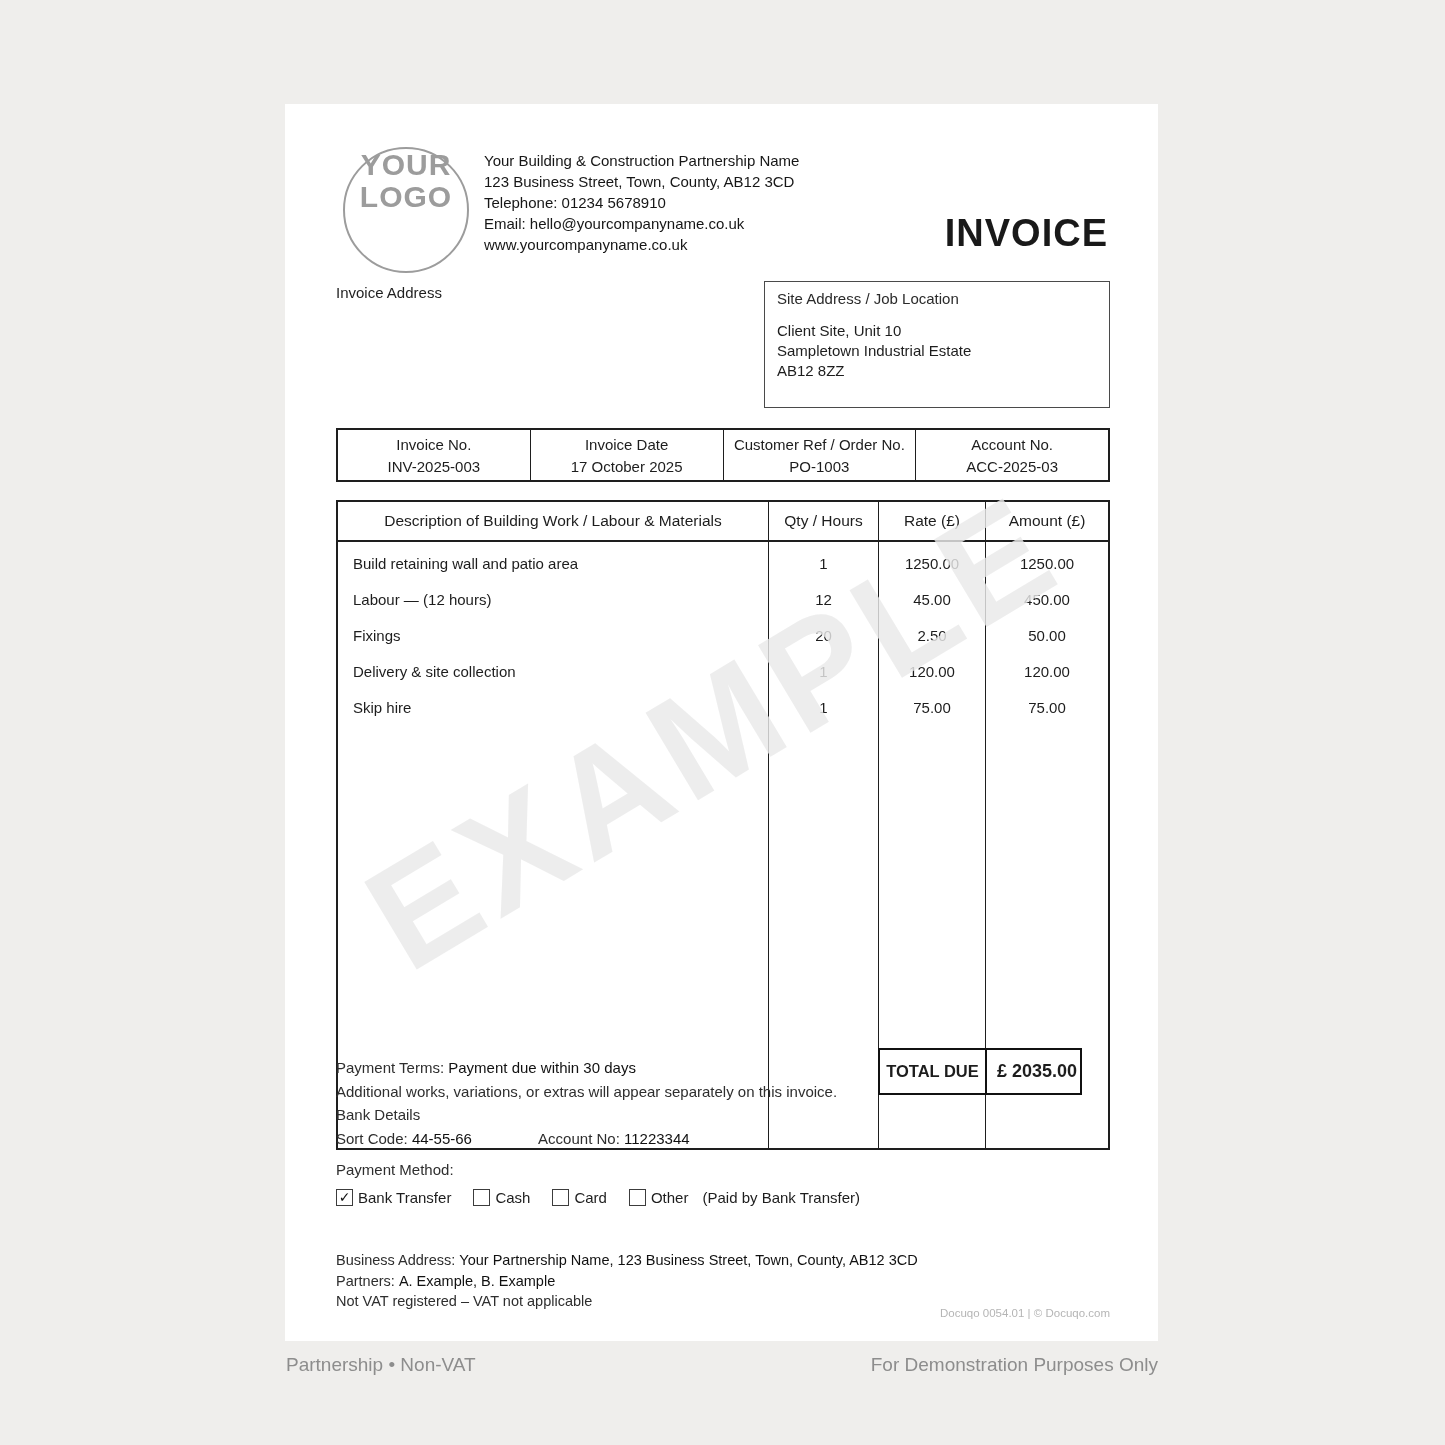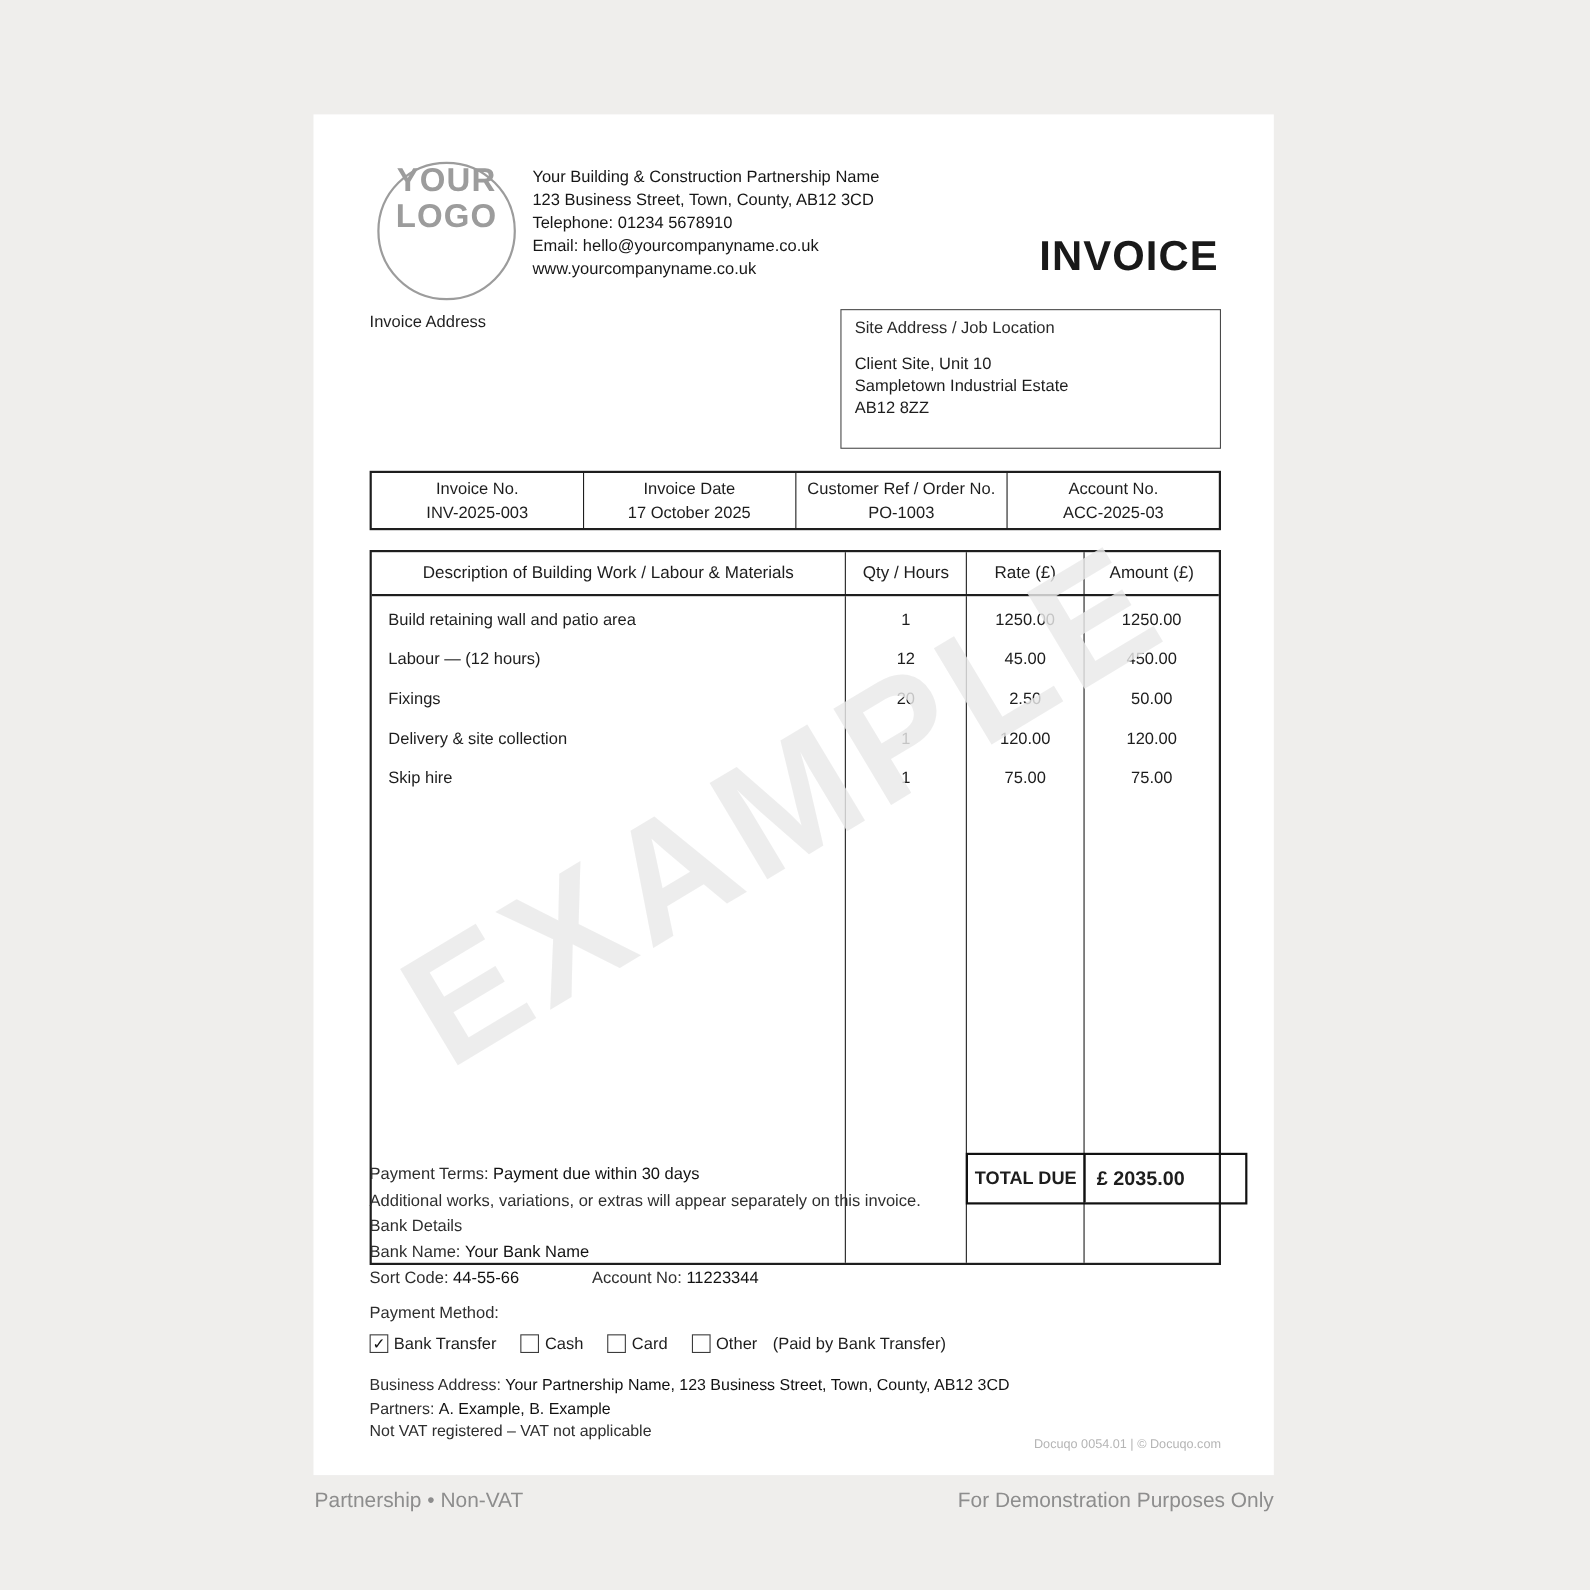--- a/index.html
+++ b/index.html
@@ -74,21 +74,21 @@
   .watermark {
     position:absolute; left:80px; top:543px; width:695px; height:170px;
     display:flex; align-items:center; justify-content:center;
     transform:rotate(-31deg);
     font-size:148px; font-weight:800; letter-spacing:8px;
     color:rgba(233,233,233,0.82);
     z-index:5; pointer-events:none; white-space:nowrap;
   }
   
   .total-box {
-    position:absolute; left:593px; top:944px; width:256px; height:47px;
+    position:absolute; left:593px; top:944px; width:204px; height:47px;
     border:2.5px solid #111; display:flex; background:transparent; z-index:6;
   }
   .total-label {
     width:105px; display:flex; align-items:center; justify-content:center;
     font-size:16.5px; font-weight:700;
   }
   .total-value {
     flex:1; border-left:2.5px solid #111; display:flex; align-items:center;
     padding-left:10px; font-size:18px; font-weight:700;
   }
@@ -218,24 +218,20 @@
   </div>
 
   <div class="terms-block">
     <div>
       <span class="lbl">Payment Terms:</span>
       <span class="val">Payment due within 30 days</span>
     </div>
     <div class="lbl">Additional works, variations, or extras will appear separately on this invoice.</div>
     <div class="lbl">Bank Details</div>
     <div>
-      <span class="lbl">Bank Name:</span>
-      <span class="val">Your Bank Name</span>
-    </div>
-    <div>
       <span class="lbl">Sort Code:</span>
       <span class="val">44-55-66</span>
       <span class="lbl acc-label">Account No:</span>
       <span class="val">11223344</span>
     </div>
     <div class="pm-label lbl">Payment Method:</div>
     <div class="pm-row">
       <div class="pm-option">
         <span class="checkbox">✓</span>
         <span>Bank Transfer</span>

